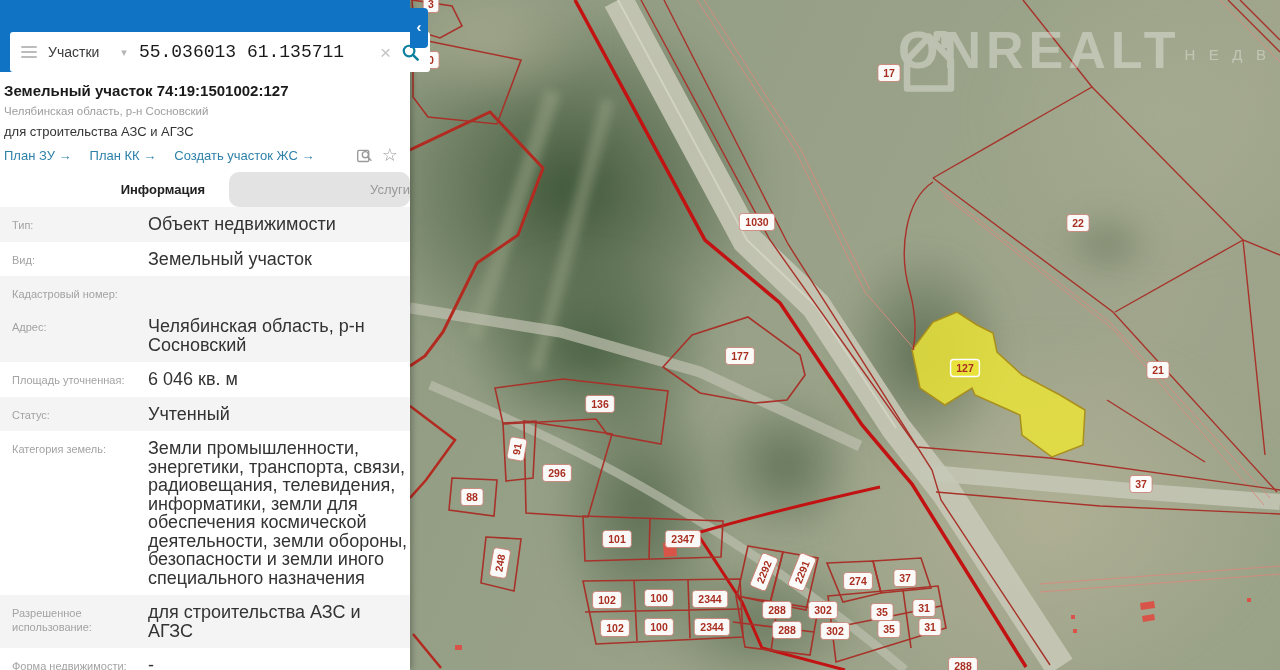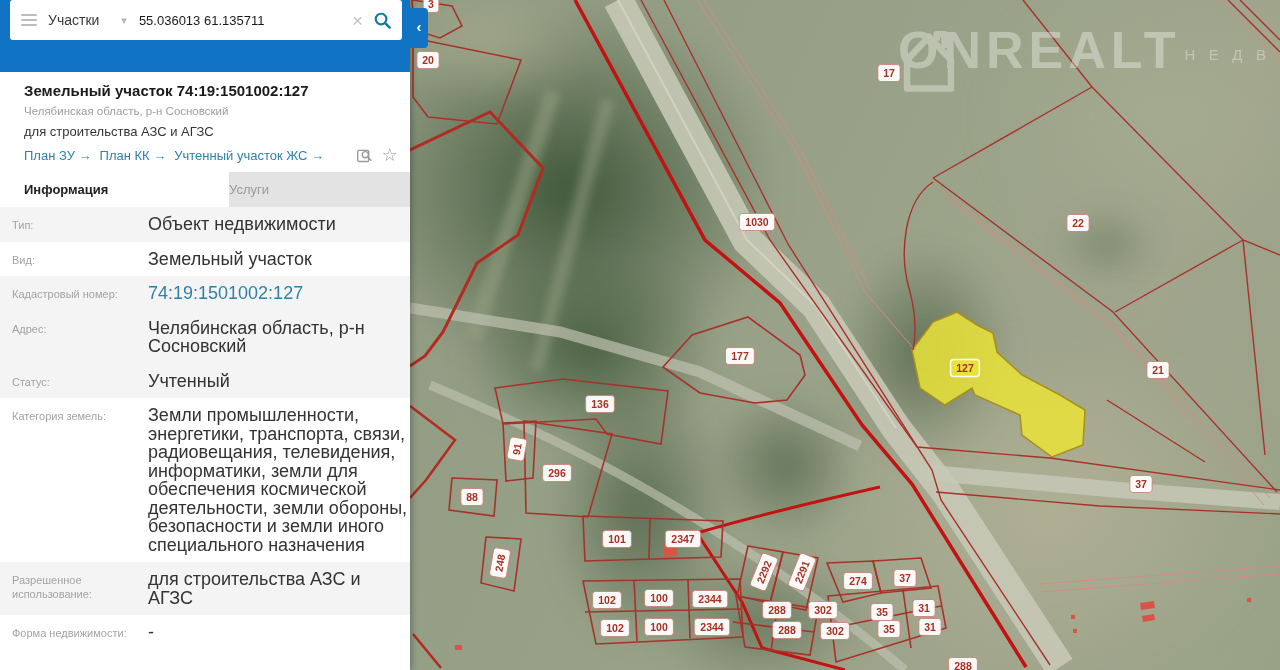--- a/index.html
+++ b/index.html
@@ -14,49 +14,49 @@
   .stripe{position:absolute;filter:blur(4px);pointer-events:none;}
   .map svg{position:absolute;left:0;top:0;}
   .watermark{position:absolute;left:488px;top:24px;display:flex;align-items:flex-start;gap:14px;
     color:#fff;opacity:.34;pointer-events:none;}
   .wm-text{display:flex;flex-direction:row;}
   .wm-brand{font-size:52px;font-weight:bold;letter-spacing:5px;line-height:52px;}
   .wm-tagline{font-size:15px;letter-spacing:13.5px;margin-top:22px;margin-left:4px;}
   
   .sidebar{position:absolute;left:0;top:0;width:410px;height:670px;background:#fff;
     box-shadow:2px 0 6px rgba(0,0,0,.28);}
-  .searchbar{height:72px;background:#1173c4;display:flex;align-items:flex-start;}
+  .searchbar{height:72px;background:#1173c4;display:flex;align-items:flex-end;}
   .searchbox{flex:1;margin:0 8px 0 10px;height:40px;background:#fff;border-radius:3px;
     display:flex;align-items:center;}
   .menu-btn{width:38px;display:flex;flex-direction:column;gap:3px;align-items:center;cursor:pointer;}
   .menu-btn i{display:block;width:16px;height:2px;background:#bcbcbc;border-radius:1px;}
   .cat{display:flex;align-items:center;gap:22px;cursor:pointer;padding-right:10px;}
   .cat-label{font-size:14px;color:#3a3a3a;}
   .cat-chev{font-size:11px;color:#b5b5b5;}
-  .searchbox input{flex:1;border:none;outline:none;font-size:13px;color:#1a1a1a;
-    font-family:Liberation Sans, sans-serif;background:transparent;min-width:0;}
+  .searchbox input{flex:1;border:none;outline:none;font-size:18px;color:#1a1a1a;
+    font-family:Liberation Mono, monospace;background:transparent;min-width:0;}
   .clear-btn{font-size:19px;color:#c4c4c4;padding:0 8px;cursor:pointer;line-height:1;}
   .search-btn{padding:0 10px 0 2px;cursor:pointer;display:flex;align-items:center;}
   .collapse-tab{position:absolute;left:410px;top:8px;width:18px;height:40px;background:#1173c4;
     border-radius:0 4px 4px 0;color:#fff;font-size:15px;font-weight:bold;text-align:center;
     line-height:38px;cursor:pointer;z-index:5;}
   
-  .card{position:relative;padding:10px 14px 9px 24px;background:#fff;}
+  .card{position:relative;padding:10px 14px 9px 4px;background:#fff;}
   .card-title{font-size:15px;font-weight:bold;color:#1a1a1a;margin:0 0 6px 0;}
   .card-sub{font-size:11.5px;color:#9d9d9d;margin:0 0 7px 0;}
   .card-usage{font-size:13px;color:#333;margin:0 0 9px 0;}
-  .card-links{display:flex;gap:8px;align-items:center;}
+  .card-links{display:flex;gap:18px;align-items:center;}
   .card-link{font-size:13px;color:#2e81a8;cursor:pointer;text-decoration:none;}
   .card-icons{position:absolute;right:12px;bottom:8px;display:flex;gap:9px;align-items:center;}
   .star{font-size:18px;color:#9a9a9a;cursor:pointer;line-height:1;}
   
   .tabs{display:flex;height:35px;}
-  .tab{flex:1;text-align:left;line-height:35px;font-size:13px;cursor:pointer;margin-left:24px;}
+  .tab{flex:1;text-align:right;line-height:35px;font-size:13px;cursor:pointer;margin-left:24px;}
   .tab.active{background:#fff;color:#222;font-weight:bold;}
-  .tab.inactive{background:#e3e3e3;color:#999;}
+  .tab.inactive{background:#e3e3e3;color:#999;border-radius:10px;}
   
   .irow{display:flex;padding:8px 2px 8px 12px;background:#fff;}
   .irow.alt{background:#f4f4f4;}
   .ilabel{width:136px;flex:none;font-size:11px;color:#a3a3a3;line-height:14px;padding-top:3px;}
   .ival{flex:1;font-size:18px;color:#333;line-height:18.5px;}
   .ival.link{color:#2e81a8;cursor:pointer;}
 </style>
 </head>
 <body>
 
@@ -332,21 +332,21 @@
     </div>
   </div>
 
   <div class="card">
     <div class="card-title">Земельный участок 74:19:1501002:127</div>
     <div class="card-sub">Челябинская область, р-н Сосновский</div>
     <div class="card-usage">для строительства АЗС и АГЗС</div>
     <div class="card-links" id="card-links">
         <a class="card-link">План ЗУ →</a>
         <a class="card-link">План КК →</a>
-        <a class="card-link">Учтенный участок ЖС →</a>
+        <a class="card-link">Создать участок ЖС →</a>
       </div>
     <div class="card-icons">
       <svg width="17" height="17" viewBox="0 0 20 20">
           <rect x="2" y="4" width="13" height="13" rx="1.5" fill="none" stroke="#9a9a9a" stroke-width="1.6"></rect>
           <circle cx="11" cy="9" r="3.6" fill="none" stroke="#9a9a9a" stroke-width="1.6"></circle>
           <line x1="13.7" y1="11.7" x2="17.5" y2="15.5" stroke="#9a9a9a" stroke-width="1.8" stroke-linecap="round"></line>
         </svg>
       <span class="star">☆</span>
     </div>
   </div>
@@ -360,26 +360,29 @@
       <div class="irow alt">
         <div class="ilabel">Тип:</div>
         <div class="ival">Объект недвижимости</div>
       </div>
       <div class="irow">
         <div class="ilabel">Вид:</div>
         <div class="ival">Земельный участок</div>
       </div>
       <div class="irow alt">
         <div class="ilabel">Кадастровый номер:</div>
-        <div class="ival link">74:19:1501002:127</div>
       </div>
       <div class="irow alt">
         <div class="ilabel">Адрес:</div>
         <div class="ival">Челябинская область, р-н Сосновский</div>
       </div>
+      <div class="irow">
+        <div class="ilabel">Площадь уточненная:</div>
+        <div class="ival">6 046 кв. м</div>
+      </div>
       <div class="irow alt">
         <div class="ilabel">Статус:</div>
         <div class="ival">Учтенный</div>
       </div>
       <div class="irow">
         <div class="ilabel">Категория земель:</div>
         <div class="ival">Земли промышленности, энергетики, транспорта, связи, радиовещания, телевидения, информатики, земли для обеспечения космической деятельности, земли обороны, безопасности и земли иного специального назначения</div>
       </div>
       <div class="irow alt">
         <div class="ilabel">Разрешенное использование:</div>

